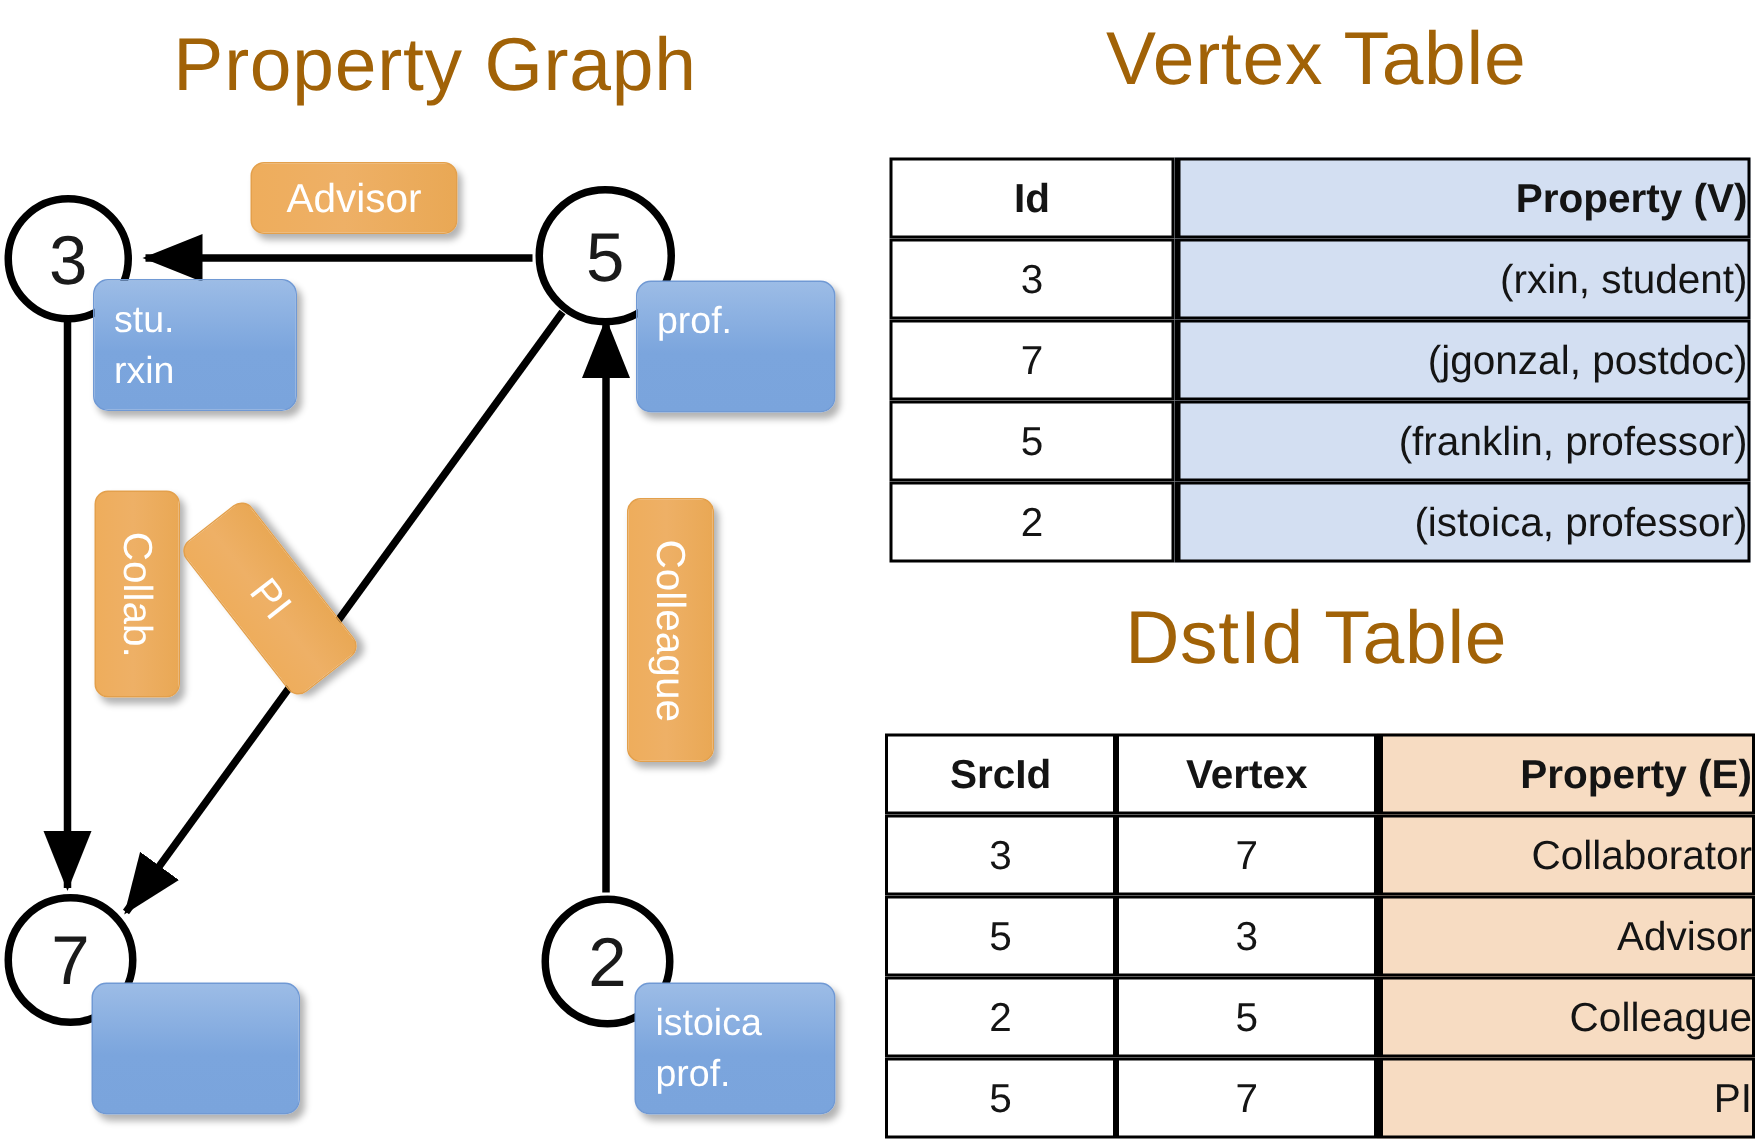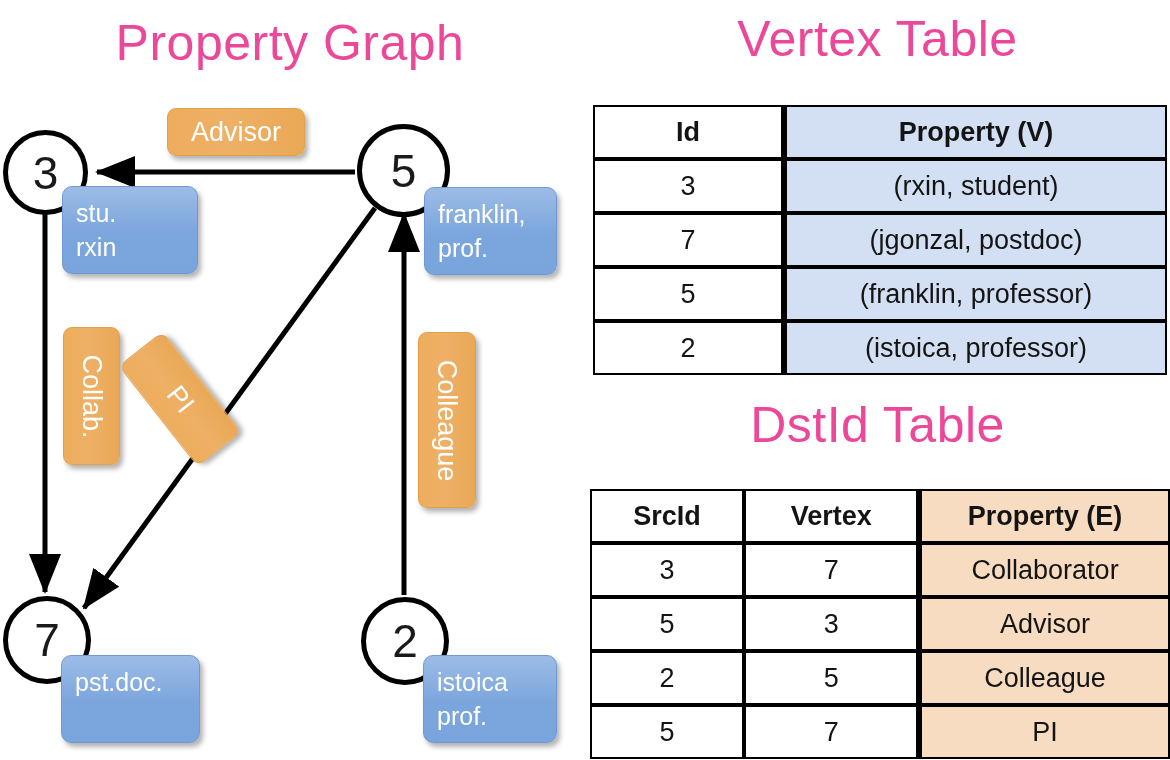--- a/index.html
+++ b/index.html
@@ -15,21 +15,21 @@
   }
   .panel { position: absolute; }
 
   
   .title {
     position: absolute;
     font-family: "Liberation Sans", sans-serif;
     font-weight: 300;
     font-size: 50px;
     line-height: 1;
-    color: #ec4899;
+    color: #a16207;
     letter-spacing: 0.5px;
     white-space: nowrap;
     text-align: center;
   }
   #title-property-graph { left: 0; top: 18px; width: 580px; }
   #title-vertex-table  { left: 585px; top: 14px; width: 585px; }
   #title-edge-table    { left: 585px; top: 400px; width: 585px; }
 
   
   #graph-area {
@@ -105,21 +105,21 @@
     padding: 0;
     height: 50px;
     text-align: center;
     vertical-align: middle;
     font-weight: normal;
     font-size: 27px;
     color: #141414;
     background: #fff;
   }
   .tbl th { font-weight: bold; font-size: 27px; }
-  .tbl .sep { border-left: 4px solid #000; }
+  .tbl .sep { border-left: 4px solid #000; text-align: right; }
   .v-prop { background: #d3dff2 !important; }
   .e-prop { background: #f7dcc2 !important; }
 
   #vertex-table { left: 593px; top: 105px; }
   #vertex-table .col-id   { width: 186px; }
   #vertex-table .col-prop { width: 378px; }
 
   #edge-table { left: 590px; top: 489px; }
   #edge-table .col-src  { width: 152px; }
   #edge-table .col-dst  { width: 172px; }
@@ -167,26 +167,24 @@
   <div class="node-circle" style="left:361px; top:517px; width:88px; height:88px;">
     <span class="node-label">2</span>
   </div>
 
   <div class="vbox" style="left:62px; top:106px; width:136px; height:88px;">
     <div>stu.</div>
     <div>rxin</div>
   </div>
 
   <div class="vbox" style="left:424px; top:107px; width:133px; height:88px;">
-    <div>franklin,</div>
     <div>prof.</div>
   </div>
 
   <div class="vbox" style="left:61px; top:575px; width:139px; height:88px;">
-    <div>pst.doc.</div>
   </div>
 
   <div class="vbox" style="left:423px; top:575px; width:134px; height:88px;">
     <div>istoica</div>
     <div>prof.</div>
   </div>
 
   <div class="ebox" style="left:167px; top:28px; width:138px; height:48px;">
     <span class="ebox-text">Advisor</span>
   </div>

